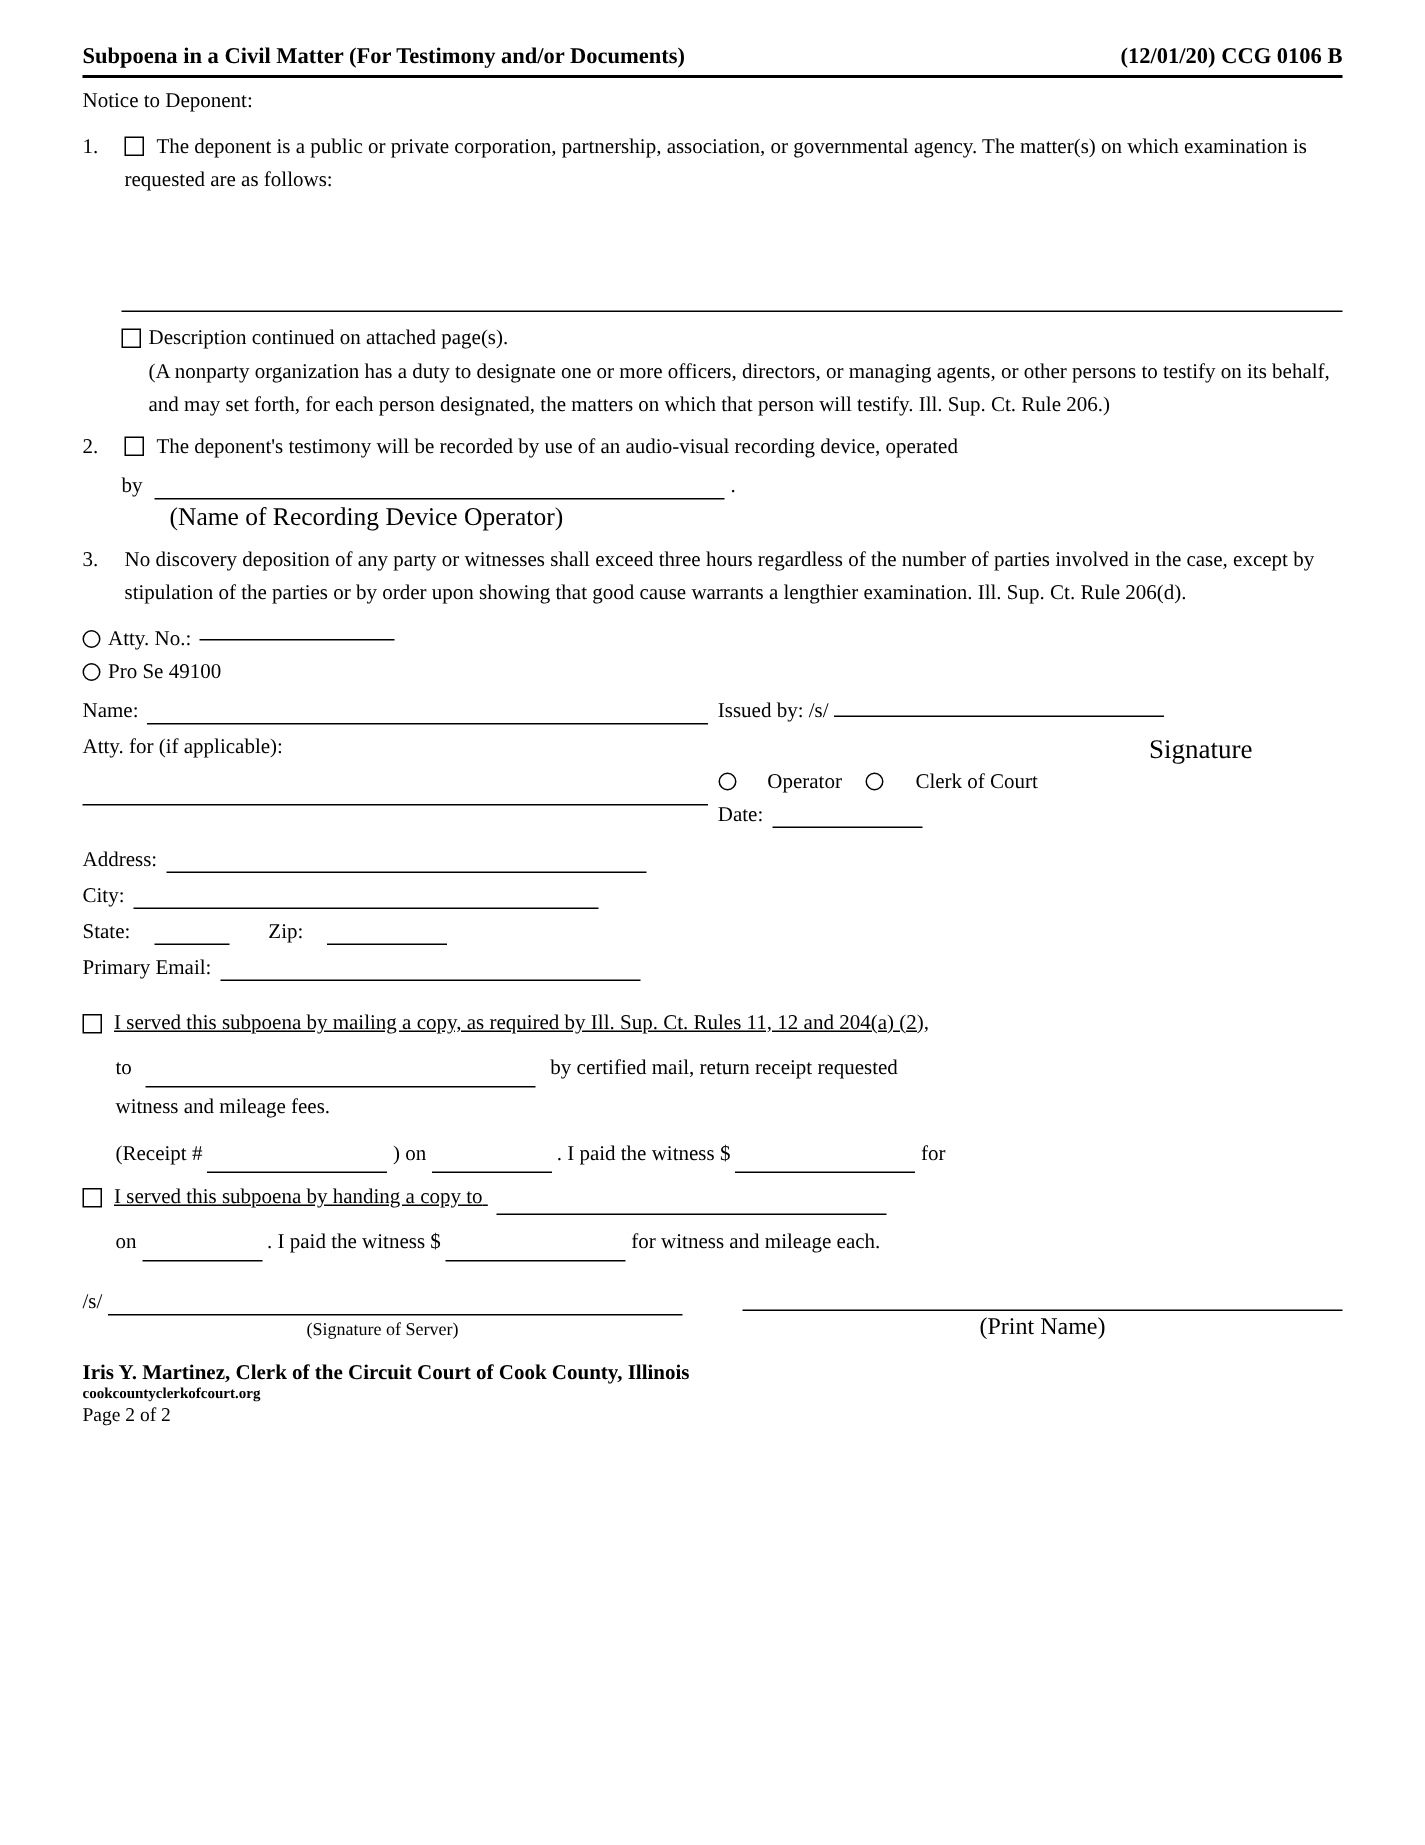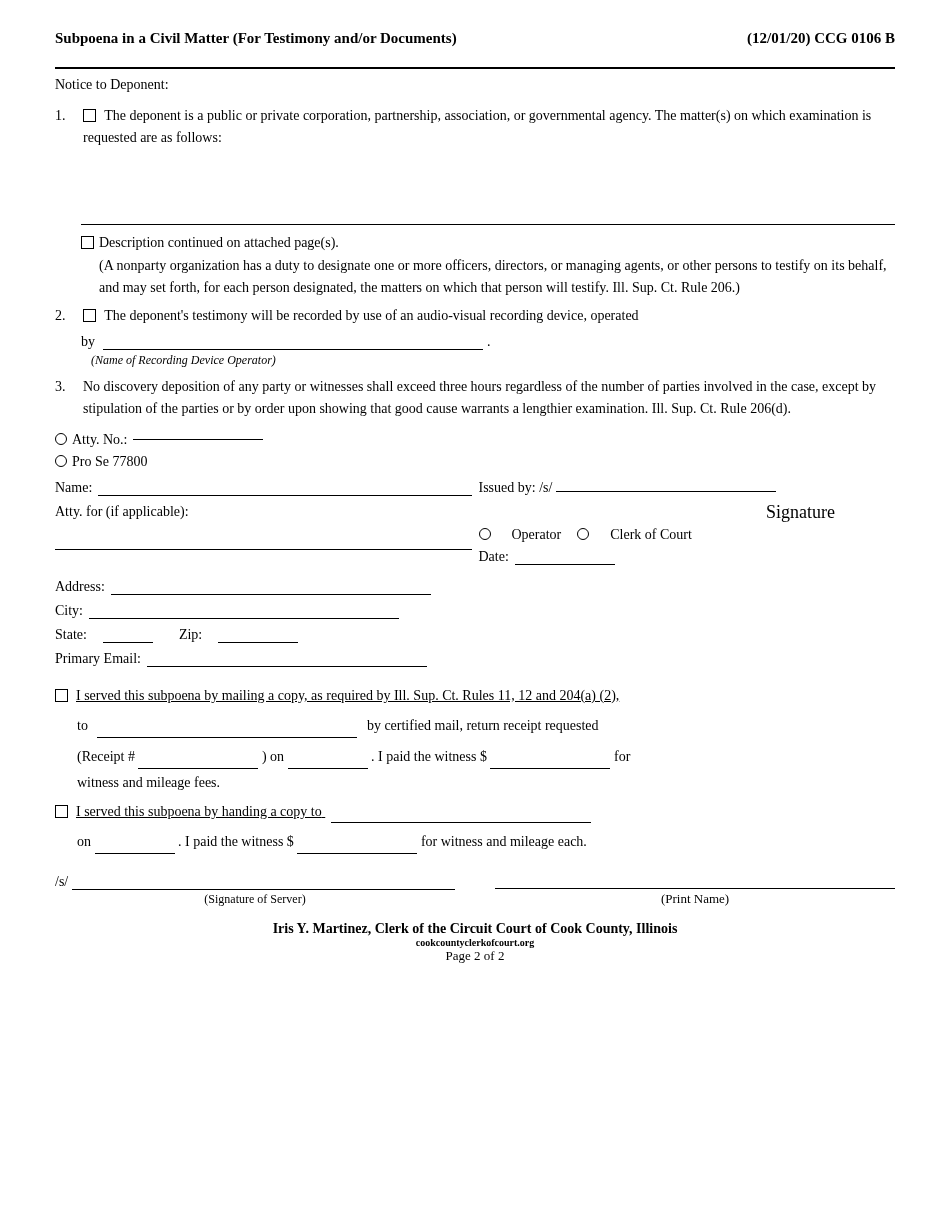--- a/index.html
+++ b/index.html
@@ -10,21 +10,21 @@
       color: #000;
       width: 950px;
       min-height: 1230px;
       padding: 30px 55px 30px 55px;
     }
     .header-row {
       display: flex;
       justify-content: space-between;
       align-items: flex-end;
       border-bottom: 2px solid #000;
-      padding-bottom: 20px;
+      padding-bottom: 3px;
       margin-bottom: 8px;
     }
     .header-left {
       font-weight: bold;
       font-size: 15px;
     }
     .header-right {
       font-weight: bold;
       font-size: 15px;
     }
@@ -180,21 +180,21 @@
       align-items: flex-end;
     }
     .sig-col {
       flex: 1;
     }
     .sig-col .sig-line-bottom {
       border-bottom: 1px solid #000;
       width: 100%;
     }
     .footer-center {
-      text-align: center;
+      text-align: left;
       margin-top: 14px;
     }
     .footer-bold {
       font-weight: bold;
       font-size: 14px;
     }
     .footer-url {
       font-weight: bold;
       font-size: 10px;
       font-family: Liberation Serif, serif;
@@ -243,37 +243,37 @@
     <span>The deponent's testimony will be recorded by use of an audio-visual recording device, operated</span>
   </div>
 </div>
 
 <div class="by-row">
   <span class="by-label">by</span>
   <span class="by-line"></span>
   <span class="by-dot">.</span>
 </div>
 <div class="operator-label-row">
-  <span style="margin-left:10px; font-size:12px;font-style:italic;">(Name of Recording Device Operator)</span>
+  <span style="margin-left:32px; font-size:17px;">(Name of Recording Device Operator)</span>
 </div>
 
 <div class="numbered-item">
   <span class="num">3.</span>
   <div class="item-content">No discovery deposition of any party or witnesses shall exceed three hours regardless of the number of parties involved in the case, except by stipulation of the parties or by order upon showing that good cause warrants a lengthier examination.  Ill. Sup. Ct. Rule 206(d).</div>
 </div>
 
 <div style="margin-top:12px;">
   <div class="radio-group">
     <span class="radio-circle"></span>
     <span>Atty. No.:</span>
     <span class="underline-field" style="min-width:130px; margin-left:6px;"></span>
   </div>
   <div class="radio-group">
     <span class="radio-circle"></span>
-    <span>Pro Se 77800</span>
+    <span>Pro Se 49100</span>
   </div>
 </div>
 
 <div style="margin-top:10px;">
   <div class="two-col">
     <div class="col-left">
       <div class="field-row">
         <span class="field-label">Name:</span>
         <span class="field-line"></span>
       </div>
@@ -340,30 +340,30 @@
     <span class="checkbox-inline" style="margin-top:2px; margin-right:8px;"></span>
     <span class="service-content">I served this subpoena by mailing a copy, as required by Ill. Sup. Ct. Rules 11, 12 and 204(a) (2),</span>
   </div>
 
   <div style="margin-left:22px; margin-bottom:6px; line-height:1.8;">
     <span>to</span>
     <span class="inline-field long-field" style="min-width:260px; margin: 0 6px;"></span>
     <span>by certified mail, return receipt requested</span>
   </div>
 
+  <div style="margin-left:22px; margin-bottom:10px;">witness and mileage fees.</div>
   <div style="margin-left:22px; margin-bottom:6px; line-height:1.8;">
     <span>(Receipt #</span>
     <span class="inline-field medium-field"></span>
     <span>) on</span>
     <span class="inline-field short-field"></span>
     <span>. I paid the witness $</span>
     <span class="inline-field medium-field"></span>
     <span>for</span>
   </div>
-  <div style="margin-left:22px; margin-bottom:10px;">witness and mileage fees.</div>
 
   <div class="service-row">
     <span class="checkbox-inline" style="margin-top:2px; margin-right:8px;"></span>
     <span class="service-content">
       <span>I served this subpoena by handing a copy to</span>
       <span class="inline-field" style="min-width:260px; margin-left:6px;"></span>
     </span>
   </div>
 
   <div style="margin-left:22px; margin-bottom:10px; line-height:1.8;">
@@ -378,21 +378,21 @@
 <div class="footer-sig-row">
   <div class="sig-col">
     <div style="display:flex; align-items:flex-end;">
       <span class="slash-prefix">/s/</span>
       <span class="sig-line-bottom"></span>
     </div>
     <span style="display:block; text-align:center; font-size:12px; margin-top:2px;">(Signature of Server)</span>
   </div>
   <div class="sig-col">
     <div class="sig-line-bottom"></div>
-    <span style="display:block; text-align:center; font-size:13px; margin-top:2px;">(Print Name)</span>
+    <span style="display:block; text-align:center; font-size:16px; margin-top:2px;">(Print Name)</span>
   </div>
 </div>
 
 <div class="footer-center">
   <div class="footer-bold">Iris Y. Martinez, Clerk of the Circuit Court of Cook County, Illinois</div>
   <div class="footer-url">cookcountyclerkofcourt.org</div>
   <div class="footer-page">Page 2 of 2</div>
 </div>
 
 </body></html>

